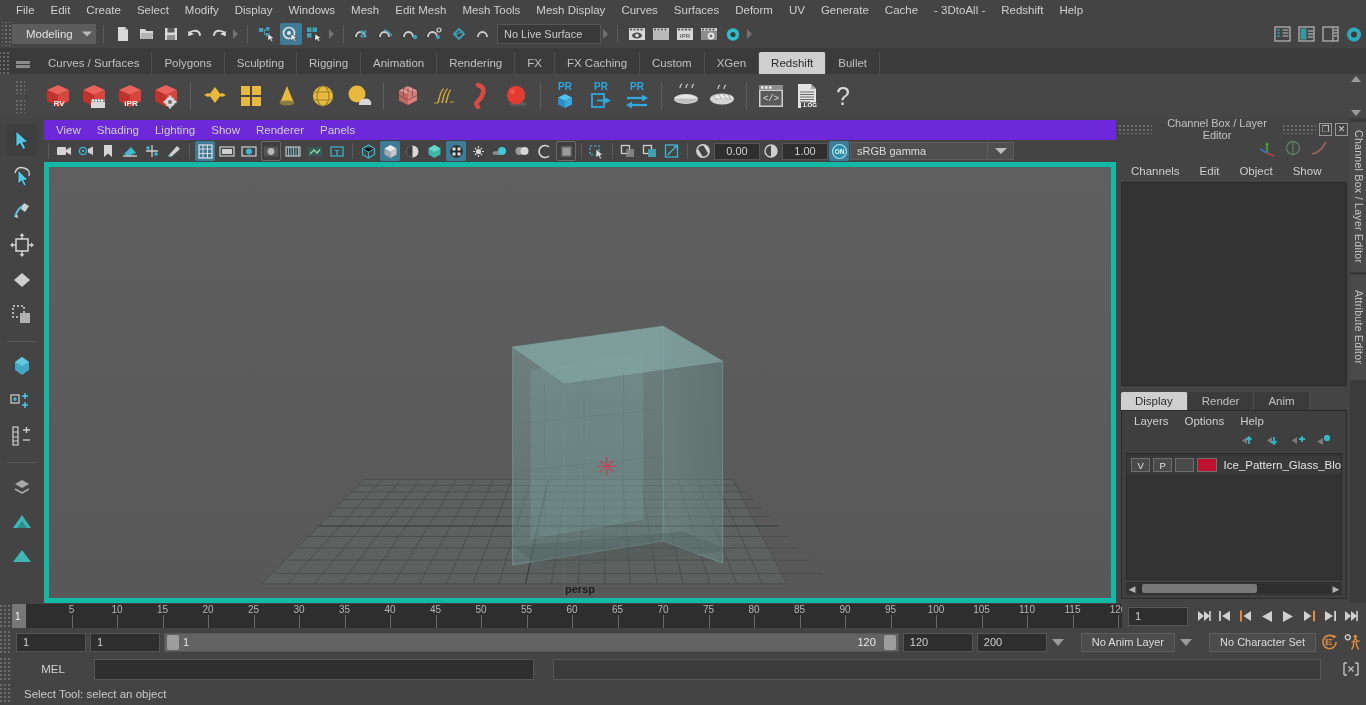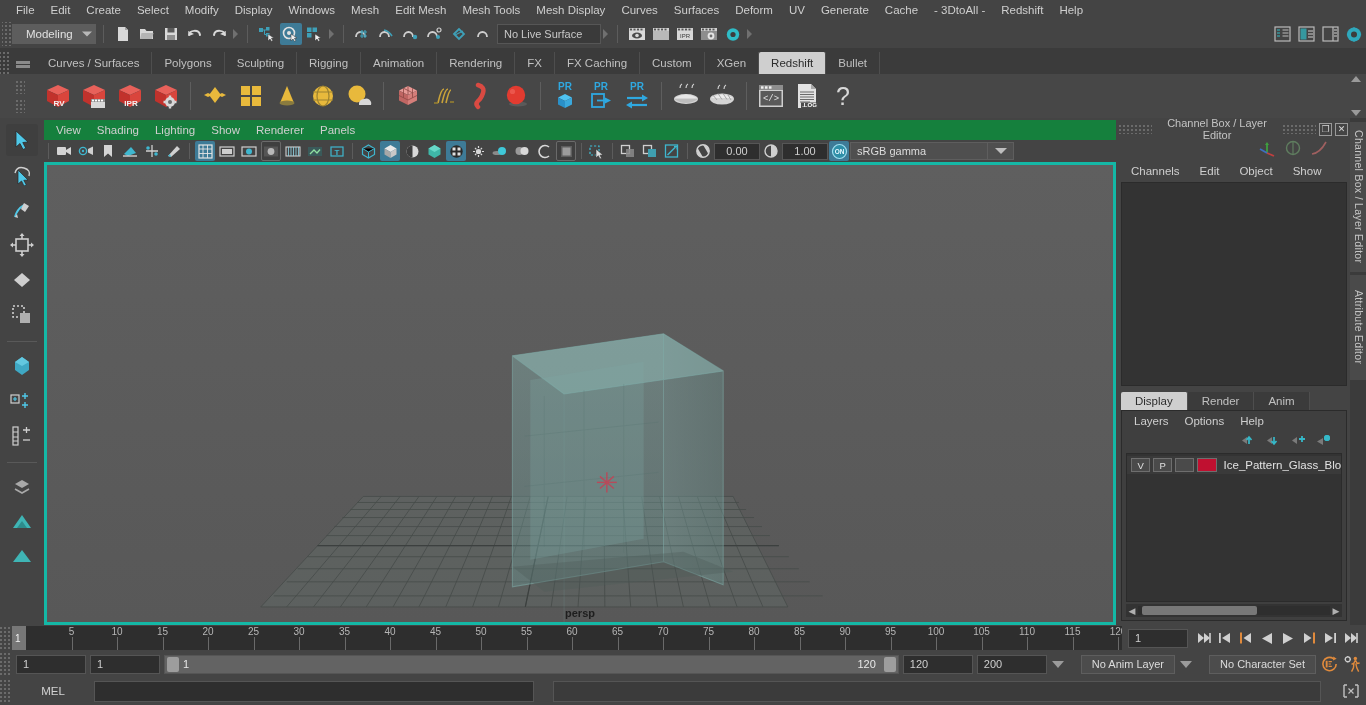--- a/index.html
+++ b/index.html
@@ -86,37 +86,37 @@
   
   .toolbox { width:44px; flex:0 0 44px; background:#444444; display:flex; flex-direction:column;
     align-items:center; padding-top:6px; }
   .tool { width:32px;height:32px;display:flex;align-items:center;justify-content:center;margin-bottom:3px;
     border-radius:3px;}
   .tool.sel { background:#3f3f3f; }
   .tool-div { width:30px;height:1px;background:#595959;margin:7px 0 8px 0;}
 
   
   .vp-wrap { flex:1 1 auto; display:flex; flex-direction:column; min-width:0; padding:2px 2px 0 0;}
-  .vp-menubar { height:20px; background:#15803d; display:flex; align-items:center; flex:0 0 20px; padding-left:4px;}
+  .vp-menubar { height:20px; background:#6d28d9; display:flex; align-items:center; flex:0 0 20px; padding-left:4px;}
   .vp-menubar .mi { padding:0 8px; font-size:11.5px; color:#cfcfcf; line-height:20px;}
   .vp-toolbar { height:22px; background:#444444; display:flex; align-items:center; flex:0 0 22px; }
   .vtb { width:20px;height:20px;flex:0 0 20px;display:flex;align-items:center;justify-content:center;margin:0 1px;border-radius:2px;}
   .vtb.on{background:#3e7b97;}
   .vtb.framed{ border:1px solid #6a6a6a; background:#3f3f3f; }
   .vsep{width:1px;height:16px;background:#5c5c5c;margin:0 4px;flex:0 0 1px;}
   .numfield{ width:46px;height:17px;background:#2e2e2e;border:1px solid #565656;color:#cfcfcf;
      font-size:11px;display:flex;align-items:center;justify-content:center;}
   .gammasel{ width:138px;height:18px;background:#4f4f4f;border:1px solid #5e5e5e;color:#dcdcdc;font-size:11px;
      display:flex;align-items:center;padding-left:6px;}
   .gammaarrow{width:26px;height:18px;background:#4f4f4f;border:1px solid #5e5e5e;border-left:none;
      display:flex;align-items:center;justify-content:center;}
   .gammaarrow i{width:0;height:0;border-left:6px solid transparent;border-right:6px solid transparent;border-top:6px solid #bdbdbd;}
 
   .viewport { flex:1 1 auto; position:relative; overflow:hidden; background:#0f766e;
-     border:3px solid #14b8a6; min-height:0;}
+     border:5px solid #14b8a6; min-height:0;}
   .vp-label { position:absolute; left:50%; transform:translateX(-50%); bottom:3px;
      font-size:11px; color:#1e1e1e; font-weight:bold; }
 
   
   .rpanel { width:232px; flex:0 0 232px; background:#444444; display:flex; flex-direction:column; padding-top:2px;}
   .rp-title { height:18px; display:flex; align-items:center; font-size:11px; color:#c3c3c3; }
   .rp-title .dots { width:34px;height:10px;
     background-image: radial-gradient(circle, #6b6b6b 1px, transparent 1px);
     background-size:4px 4px;}
   .rp-title .t { flex:1; text-align:center; }
@@ -1306,14 +1306,18 @@
     <div class="cl-out"></div>
     <div class="cl-btn">
       <svg width="18" height="16" viewBox="0 0 18 16">
           <path d="M2 2 L2 14 M16 2 L16 14" stroke="#c0c0c0" stroke-width="1.4"></path>
           <path d="M2 2h3M2 14h3M16 2h-3M16 14h-3" stroke="#c0c0c0" stroke-width="1.4"></path>
           <path d="M6.5 5.5 L9 8 L6.5 10.5 M11.5 5.5 L9 8 L11.5 10.5" stroke="#c0c0c0" stroke-width="1.2" fill="none"></path>
         </svg>
     </div>
   </div>
 
+  <div class="helpline">
+    <div class="hl-grip"></div>
+    <div class="hl-text">Select Tool: select an object</div>
+  </div>
 
 </div>
 
 </body></html>

